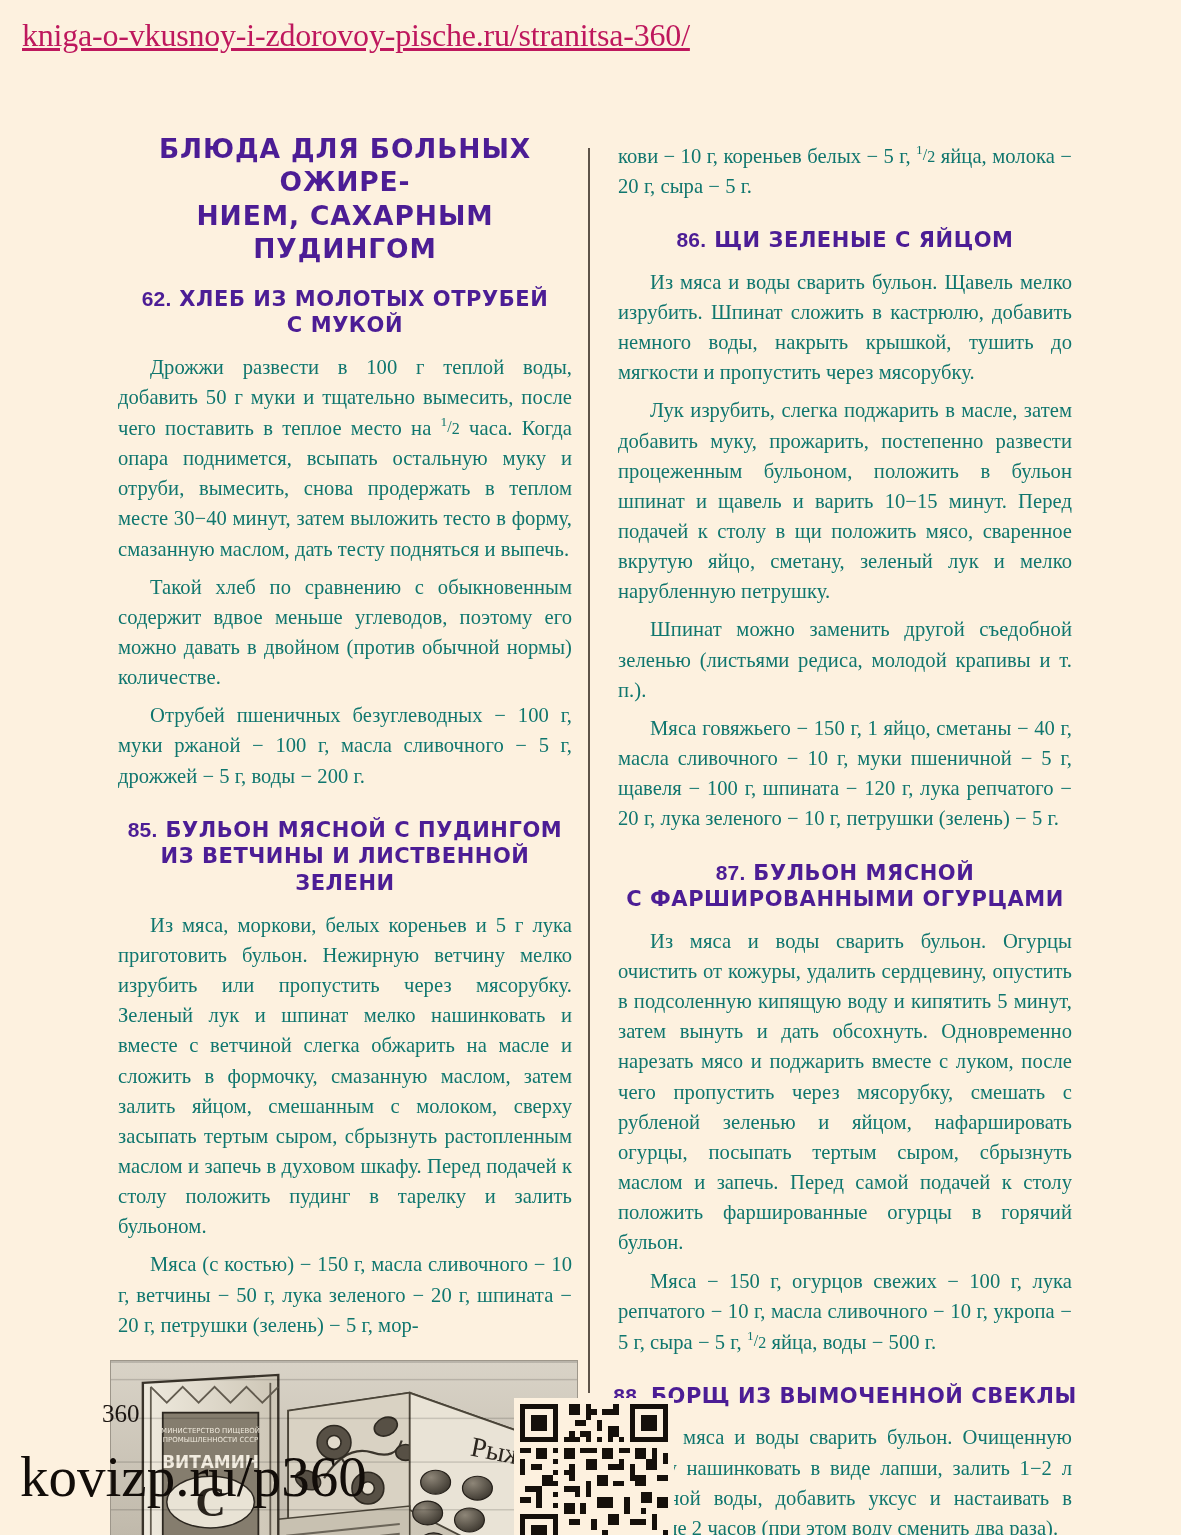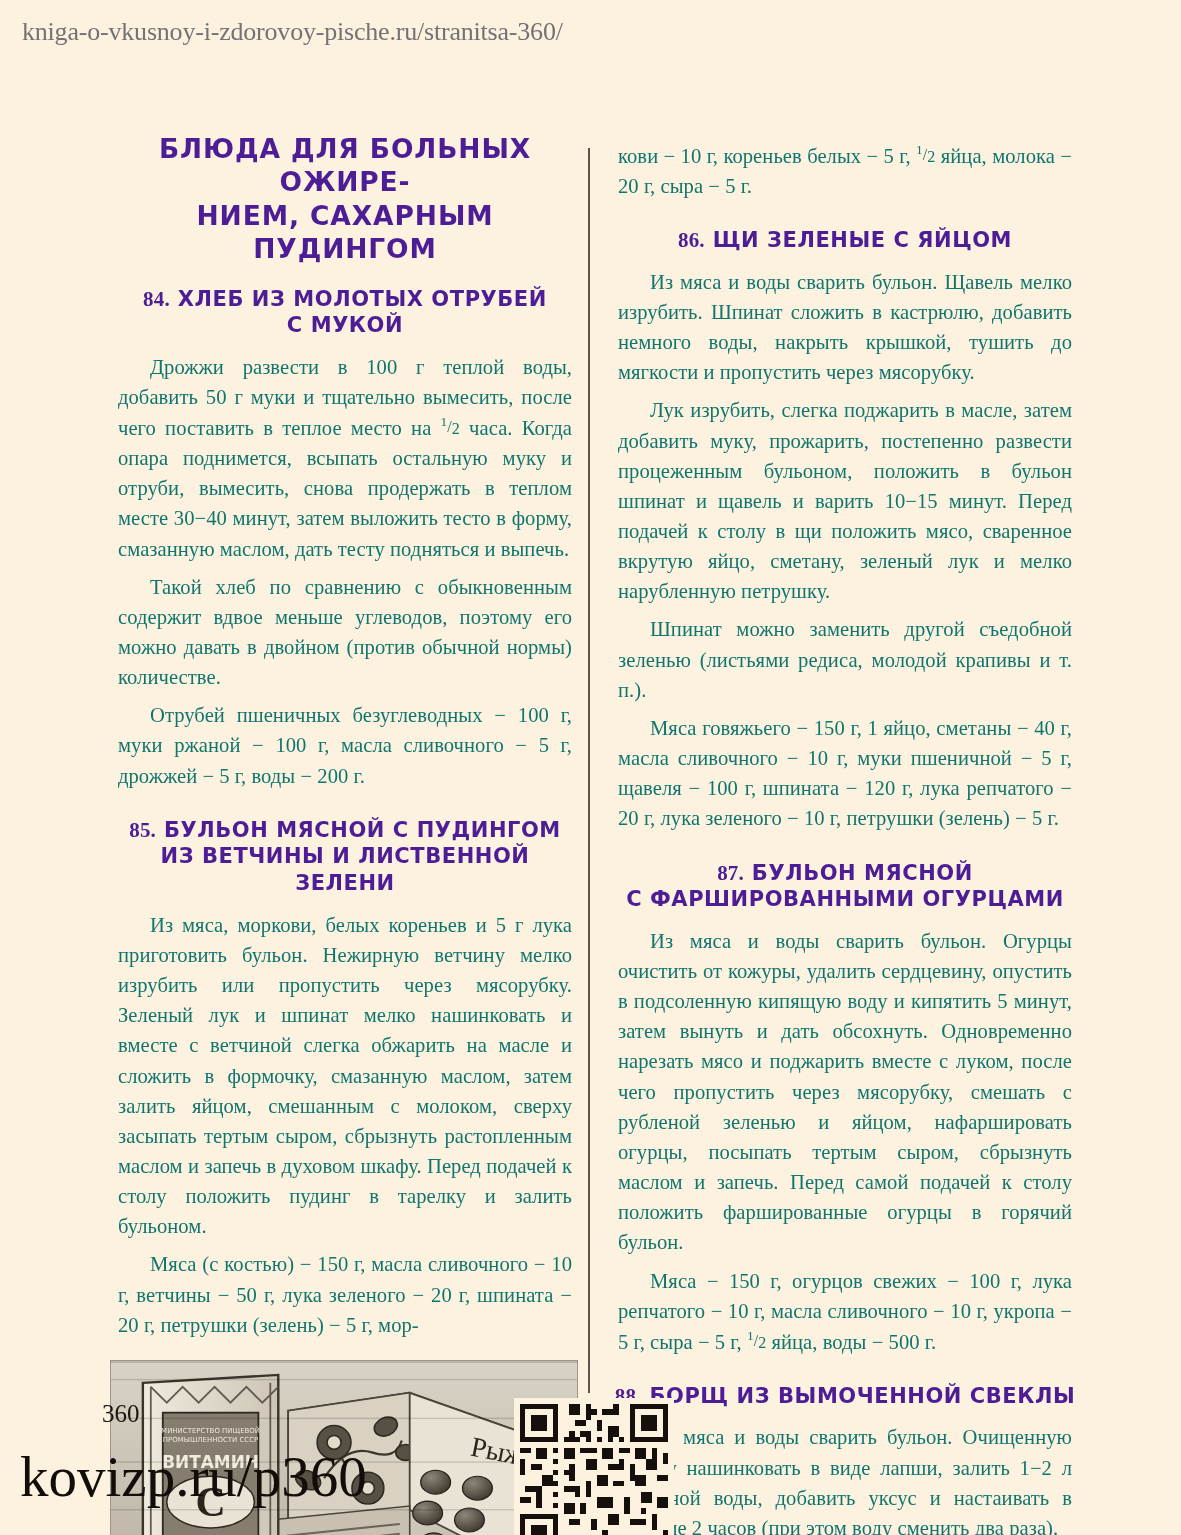--- a/index.html
+++ b/index.html
@@ -15,25 +15,26 @@
     color: #211a12;
     overflow: hidden;
     position: relative;
   }
 
   
   .site-url {
     position: absolute;
     top: 17px;
     left: 22px;
-    font-size: 26px;
+    font-size: 32px;
     letter-spacing: -0.2px;
-    color: #737373;
+    color: #be185d;
     white-space: nowrap;
     font-family: "Liberation Serif", "DejaVu Serif", serif;
+    text-decoration: underline;
   }
 
   
   .page-sheet {
     position: absolute;
     top: 70px;
     left: 0;
     width: 1181px;
     height: 1320px;
   }
@@ -83,21 +84,21 @@
   h2.recipe-title {
     font-size: 21px;
     line-height: 1.27;
     letter-spacing: 0.55px;
     margin-top: 26px;
     margin-bottom: 13px;
   }
   h2.recipe-title.first { margin-top: 0; }
 
   .recipe-title .num {
-    font-family: Liberation Serif, serif;
+    font-family: Liberation Sans, sans-serif;
     font-weight: bold;
     letter-spacing: 0.2px;
   }
 
   
   p.body-par {
     margin: 8px;
     text-indent: 32px;
     text-align: justify;
     font-size: 20.6px;
@@ -173,21 +174,21 @@
   <div class="columns">
 
     <div class="col col-left">
 
       <h1 class="section-title">
         <span>БЛЮДА ДЛЯ БОЛЬНЫХ ОЖИРЕ-</span><br>
         <span>НИЕМ, САХАРНЫМ ПУДИНГОМ</span>
       </h1>
 
       <h2 class="recipe-title first">
-        <span class="num">84.</span>
+        <span class="num">62.</span>
         <span>ХЛЕБ ИЗ МОЛОТЫХ ОТРУБЕЙ</span><br>
         <span>С МУКОЙ</span>
       </h2>
 
       <p class="body-par"><span>Дрожжи развести в 100 г теплой воды, добавить 50 г муки и тщательно вымесить, после чего поставить в теплое место на </span><span class="frac"><sup>1</sup>/<span class="den">2</span></span><span> часа. Когда опара поднимется, всыпать остальную муку и отруби, вымесить, снова продержать в теплом месте 30−40 минут, затем выложить тесто в форму, смазанную маслом, дать тесту подняться и выпечь.</span></p>
 
       <p class="body-par">Такой хлеб по сравнению с обыкновенным содержит вдвое меньше углеводов, поэтому его можно давать в двойном (против обычной нормы) количестве.</p>
 
       <p class="body-par">Отрубей пшеничных безуглеводных − 100 г, муки ржаной − 100 г, масла сливочного − 5 г, дрожжей − 5 г, воды − 200 г.</p>
 

